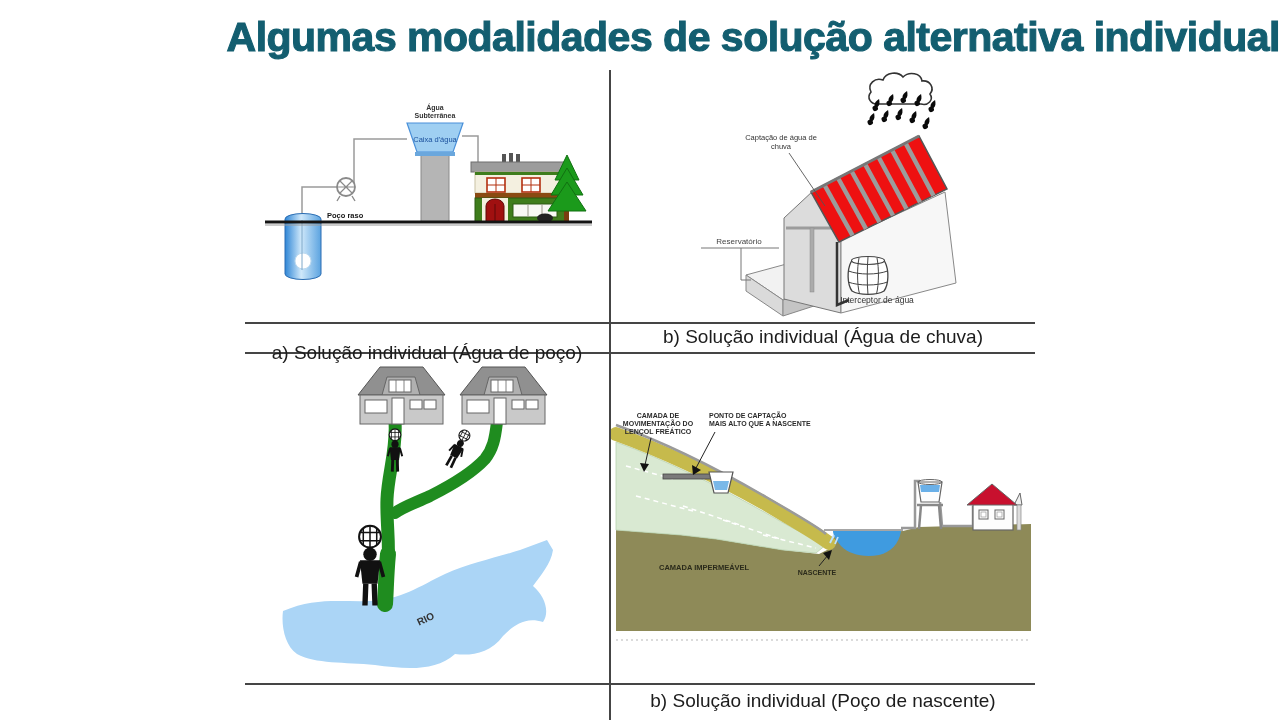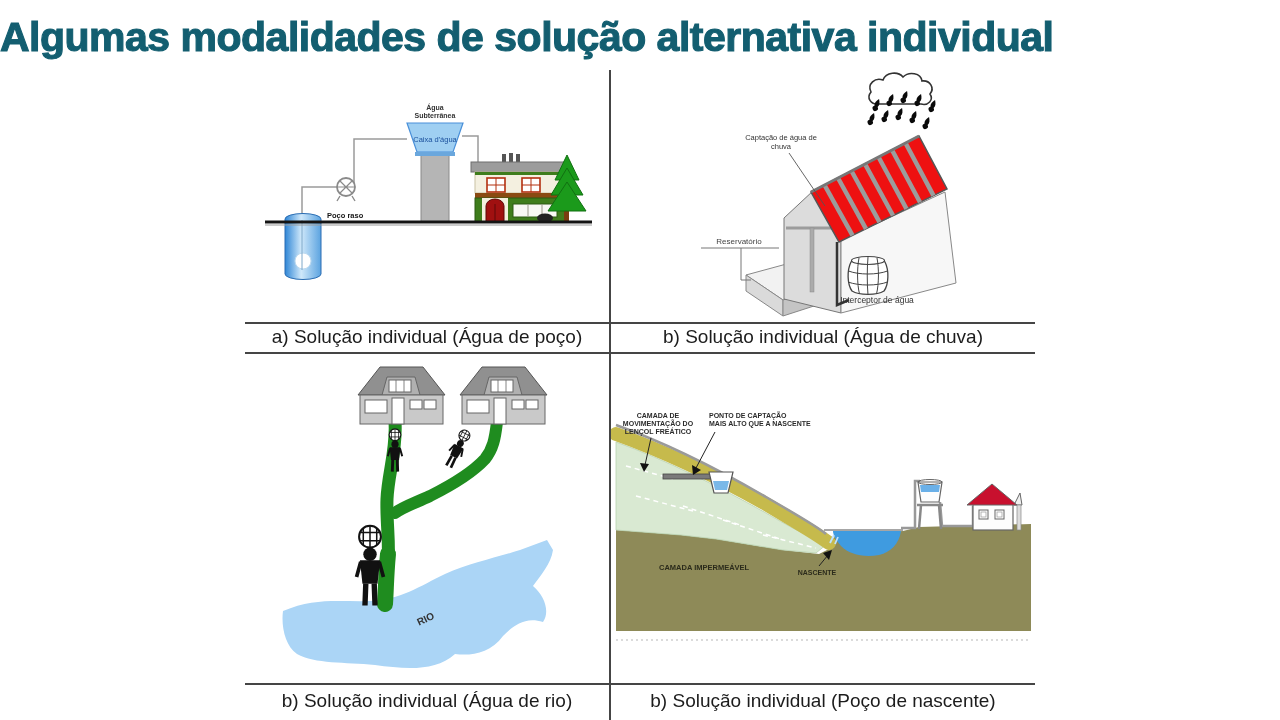--- a/index.html
+++ b/index.html
@@ -1,25 +1,25 @@
 <!DOCTYPE html>
 <html><head>
 <meta charset="utf-8">
 <style>
   html,body{margin:0;padding:0;}
   body{width:1280px;height:720px;background:#ffffff;overflow:hidden;position:relative;
        font-family:"Liberation Sans",sans-serif;}
-  .title{position:absolute;top:14px;left:0;right:0;text-align:left;
+  .title{position:absolute;top:14px;left:0;right:0;text-align:right;
          font-size:41px;font-weight:bold;color:#135e70;letter-spacing:-0.5px;
          -webkit-text-stroke:1.1px #135e70;}
   .grid{position:absolute;left:245px;top:70px;width:790px;height:650px;}
   .hline{position:absolute;left:0;width:790px;height:2px;background:#454545;}
   .vline{position:absolute;left:364px;top:0;width:2px;height:650px;background:#454545;}
   .cap{position:absolute;text-align:center;font-size:19px;color:#1c1c1c;}
-  .cap-tl{left:0;top:252px;width:364px;height:30px;line-height:30px;}
+  .cap-tl{left:0;top:268px;width:364px;height:30px;line-height:30px;}
   .cap-tr{left:366px;top:252px;width:424px;height:30px;line-height:30px;}
   .cap-bl{left:0;top:613px;width:364px;height:37px;line-height:36px;}
   .cap-br{left:366px;top:613px;width:424px;height:37px;line-height:36px;}
   svg{position:absolute;display:block;}
   .q-tl{left:0;top:0;}
   .q-tr{left:366px;top:0;}
   .q-bl{left:0;top:284px;}
   .q-br{left:366px;top:284px;}
   text{font-family:"Liberation Sans",sans-serif;}
 </style>
@@ -302,15 +302,14 @@
     <polygon points="82,121 81,111 90,116" fill="#111"></polygon>
     <text x="48" y="216" font-size="7.5" font-weight="bold" fill="#2b2b1b">CAMADA IMPERMEÁVEL</text>
     <text x="206" y="221" font-size="7" font-weight="bold" fill="#2b2b1b" text-anchor="middle">NASCENTE</text>
     <line x1="208" y1="212" x2="217" y2="201" stroke="#222" stroke-width="1"></line>
     <polygon points="221,196 212,199 218,206" fill="#111"></polygon>
     <line x1="5" y1="286" x2="420" y2="286" stroke="#cfcfcf" stroke-width="1.5" stroke-dasharray="2,3"></line>
   </svg>
 
   <div class="cap cap-tl">a) Solução individual (Água de poço)</div>
   <div class="cap cap-tr">b) Solução individual (Água de chuva)</div>
-  <div class="cap cap-bl">b) Solução individual (Água de rio)</div>
   <div class="cap cap-br">b) Solução individual (Poço de nascente)</div>
 </div>
 
 </body></html>

